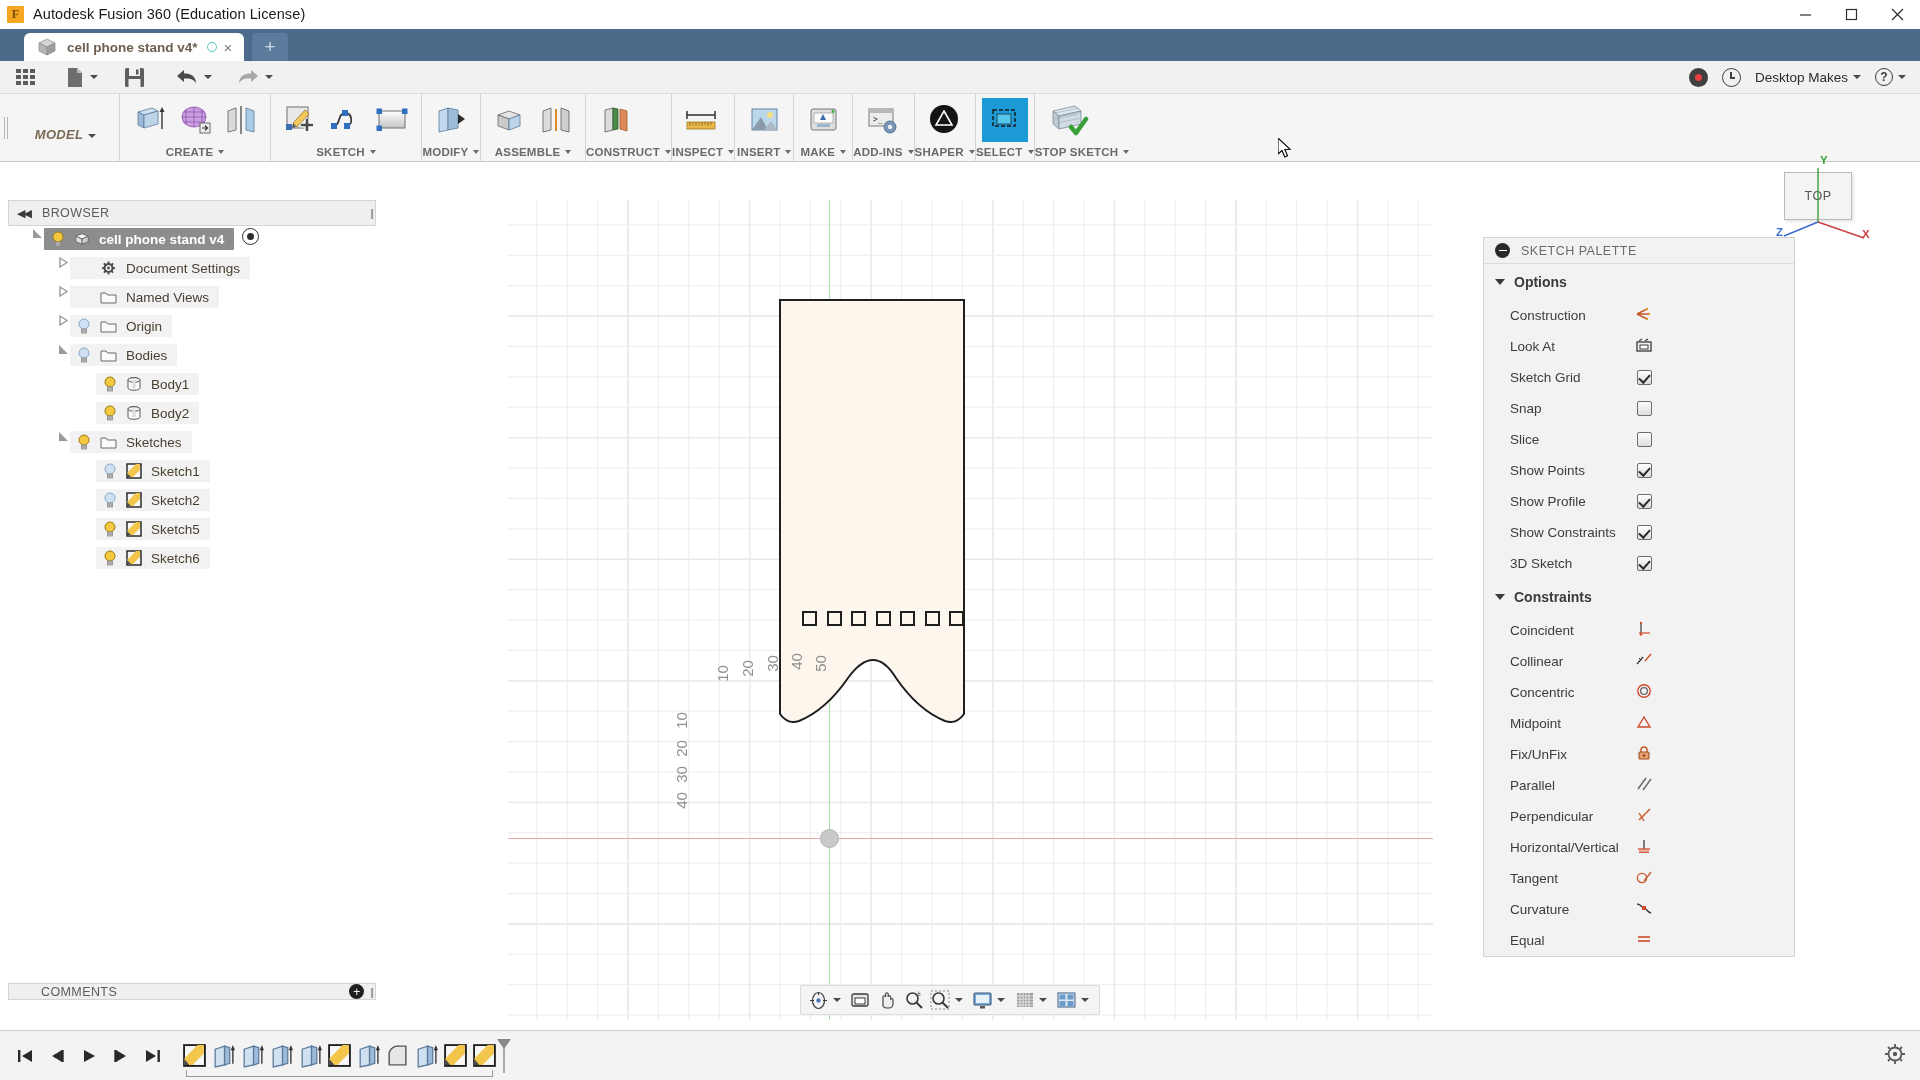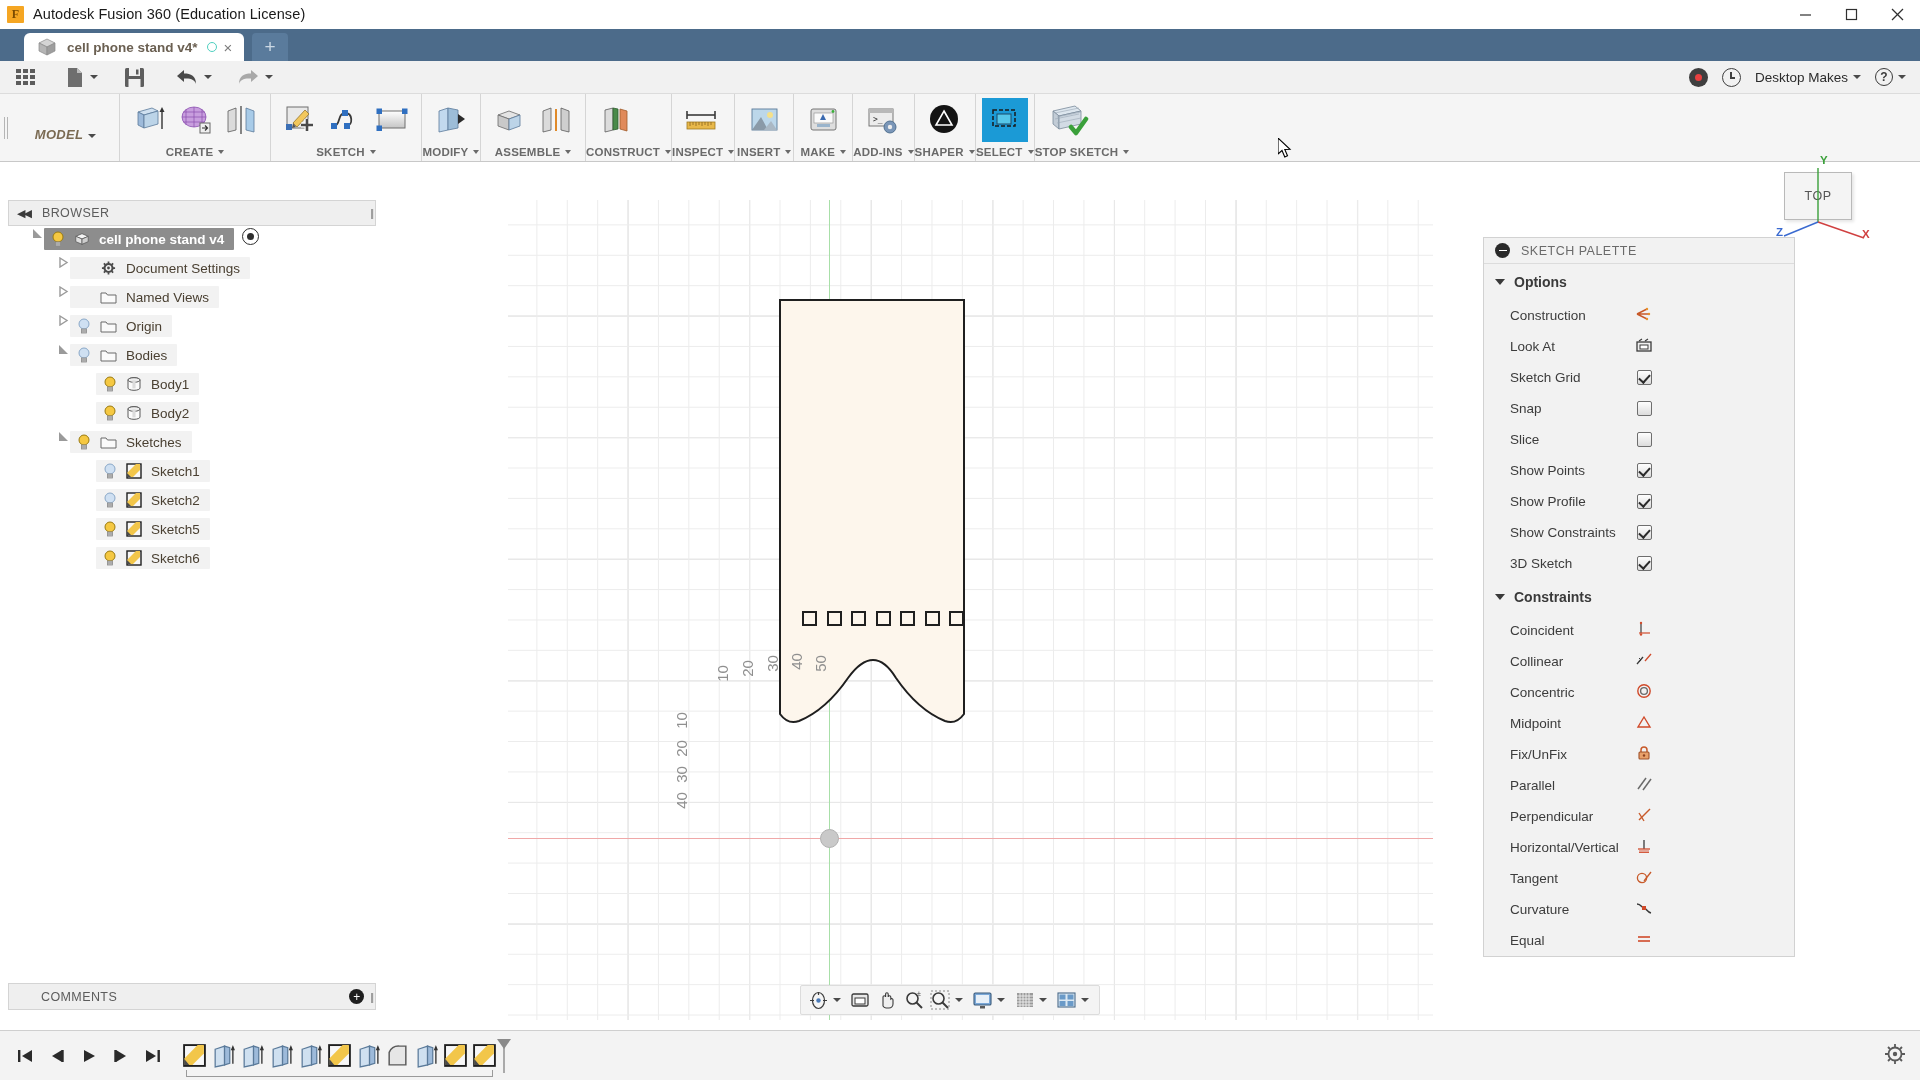--- a/index.html
+++ b/index.html
@@ -111,21 +111,21 @@
   .bulb { width:14px;height:17px; display:block;}
   .folder { width:17px;height:14px; display:block;}
   .lbl { margin-left: 9px; }
   .bodyicon { width:16px;height:16px; display:block;}
   .sketchicon { width:16px;height:16px;display:block;}
   .eye-outer { width:17px;height:17px;border-radius:50%;border:1.8px solid #2e2e2e;display:flex;align-items:center;justify-content:center;margin-left:8px;}
   .eye-inner { width:7px;height:7px;border-radius:50%;background:#2e2e2e;}
 
   
   .comments {
-    position: absolute; left: 8px; top: 983px; width: 368px; height: 27px;
+    position: absolute; left: 8px; top: 983px; width: 368px; height: 17px;
     background: #efefef; border: 1px solid #d4d4d4;
     display: flex; align-items: center; padding-left: 32px;
   }
   .comments-title { font-size: 12.5px; color: #5c5c5c; letter-spacing: .4px; }
   .plus-circ { margin-left:auto; width:15px;height:15px;border-radius:50%;background:#1f1f1f;color:#fff;font-size:12px;display:flex;align-items:center;justify-content:center;line-height:1;}
   .comments-grip { margin-left:6px;margin-right:3px;color:#8a8a8a;font-size:11px;letter-spacing:-2px;}
 
   
   .canvas {
     position: absolute; left: 508px; top: 200px; width: 925px; height: 820px;

